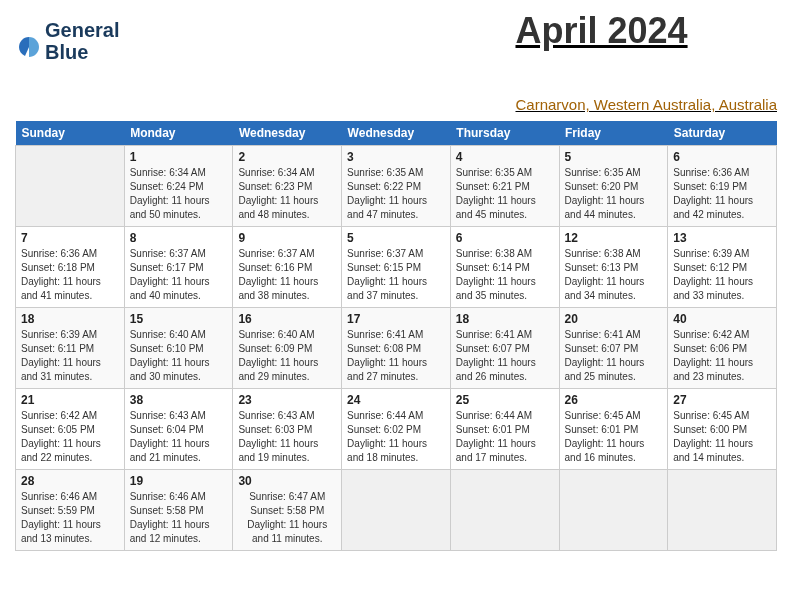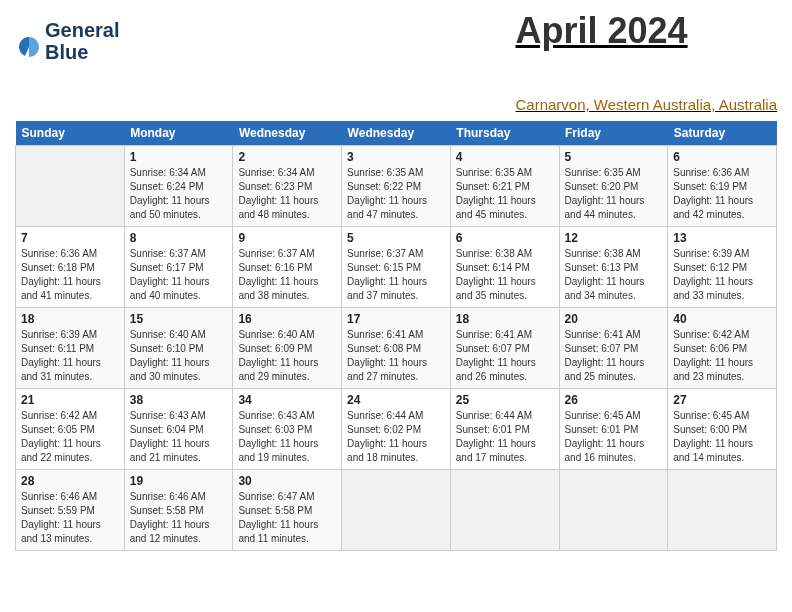--- a/index.html
+++ b/index.html
@@ -280,21 +280,21 @@
 and 22 minutes.</div>
         </td>
         <td>
           <div class="day-num">38</div>
           <div class="day-info" style="white-space: pre-line;">Sunrise: 6:43 AM
 Sunset: 6:04 PM
 Daylight: 11 hours
 and 21 minutes.</div>
         </td>
         <td>
-          <div class="day-num">34</div>
+          <div class="day-num">23</div>
           <div class="day-info" style="white-space: pre-line;">Sunrise: 6:43 AM
 Sunset: 6:03 PM
 Daylight: 11 hours
 and 19 minutes.</div>
         </td>
         <td>
           <div class="day-num">24</div>
           <div class="day-info" style="white-space: pre-line;">Sunrise: 6:44 AM
 Sunset: 6:02 PM
 Daylight: 11 hours
@@ -332,21 +332,21 @@
         </td>
         <td>
           <div class="day-num">19</div>
           <div class="day-info" style="white-space: pre-line;">Sunrise: 6:46 AM
 Sunset: 5:58 PM
 Daylight: 11 hours
 and 12 minutes.</div>
         </td>
         <td>
           <div class="day-num">30</div>
-          <div class="day-info" style="white-space: pre-line;">Sunrise: 6:47 AM
+          <div class="day-info" style="white-space: pre-line; text-align: center;">Sunrise: 6:47 AM
 Sunset: 5:58 PM
 Daylight: 11 hours
 and 11 minutes.</div>
         </td>
         <td class="empty-cell"></td>
         <td class="empty-cell"></td>
         <td class="empty-cell"></td>
         <td class="empty-cell"></td>
       </tr>
     </tbody>

